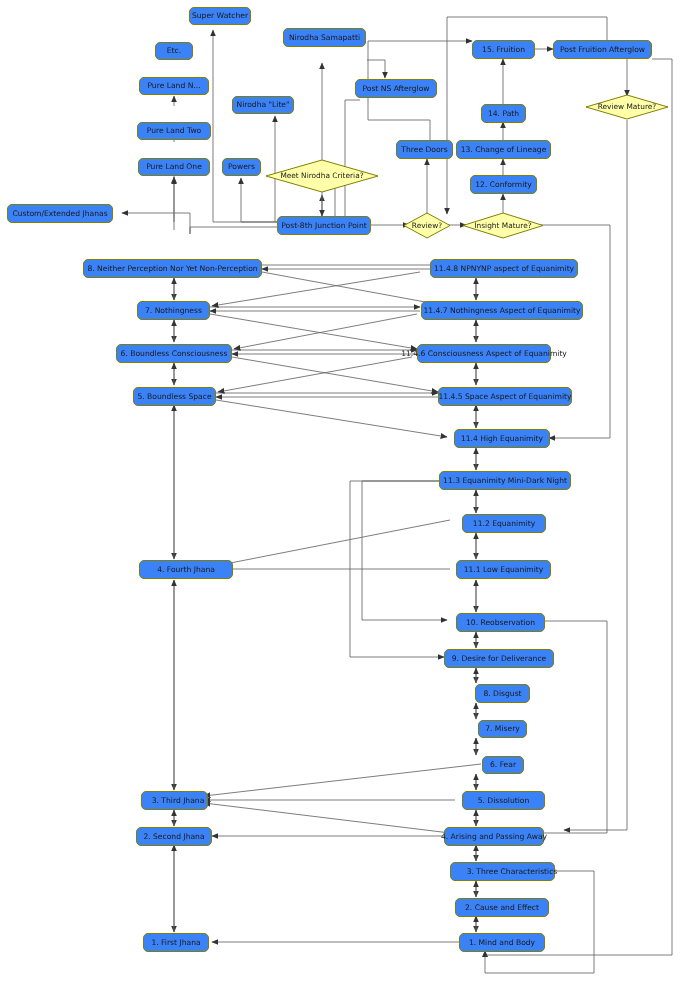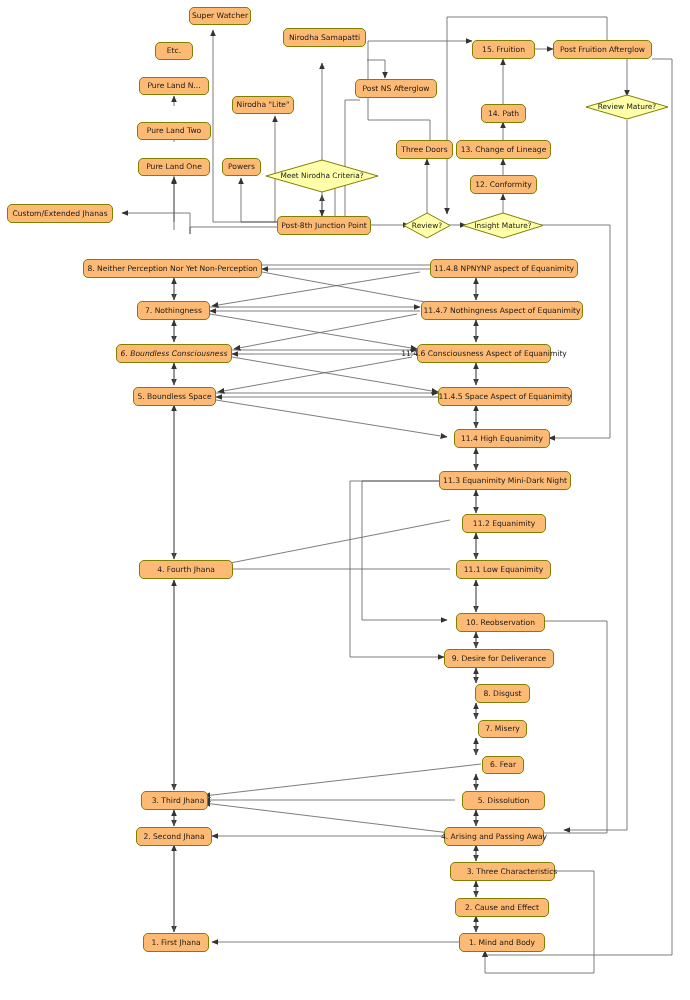--- a/index.html
+++ b/index.html
@@ -3,21 +3,21 @@
 <meta charset="utf-8">
 <title>Meditation Stages Flowchart</title>
 <style>
   html,body{margin:0;padding:0;background:#ffffff;}
   body{font-family:"DejaVu Sans","Liberation Sans",sans-serif;}
   #canvas{position:relative;width:690px;height:1000px;background:#ffffff;overflow:hidden;}
   #wires{position:absolute;left:0;top:0;width:690px;height:1000px;pointer-events:none;}
   .node{
     position:absolute;
     box-sizing:border-box;
-    background:#fdba74;
+    background:#3b82f6;
     border:1px solid #808000;
     border-radius:5px;
     color:#1a1a1a;
     font-size:7.6px;
     line-height:1;
     display:flex;
     align-items:center;
     justify-content:center;
     text-align:center;
     white-space:nowrap;
@@ -257,21 +257,21 @@
     <svg class="dshape" viewBox="0 0 84 26" preserveAspectRatio="none">
       <polygon points="42,1 83,13 42,25 1,13" fill="#ffffaa" stroke="#808000" stroke-width="1"></polygon>
     </svg>
     <span class="dlabel">Review Mature?</span>
   </div>
 
   <div class="node" style="left:83px;top:259px;width:179px;height:19px;">8. Neither Perception Nor Yet Non-Perception</div>
 
   <div class="node" style="left:137px;top:301px;width:73px;height:19px;">7. Nothingness</div>
 
-  <div class="node" style="left:116px;top:344px;width:116px;height:19px;font-style:italic;">6. Boundless Consciousness</div>
+  <div class="node" style="left:116px;top:344px;width:116px;height:19px;">6. Boundless Consciousness</div>
 
   <div class="node" style="left:133px;top:387px;width:83px;height:19px;">5. Boundless Space</div>
 
   <div class="node" style="left:139px;top:560px;width:94px;height:19px;">4. Fourth Jhana</div>
 
   <div class="node" style="left:141px;top:791px;width:67px;height:19px;padding-left:12px;">3. Third Jhana</div>
 
   <div class="node" style="left:136px;top:827px;width:76px;height:19px;">2. Second Jhana</div>
 
   <div class="node" style="left:143px;top:933px;width:66px;height:19px;">1. First Jhana</div>

